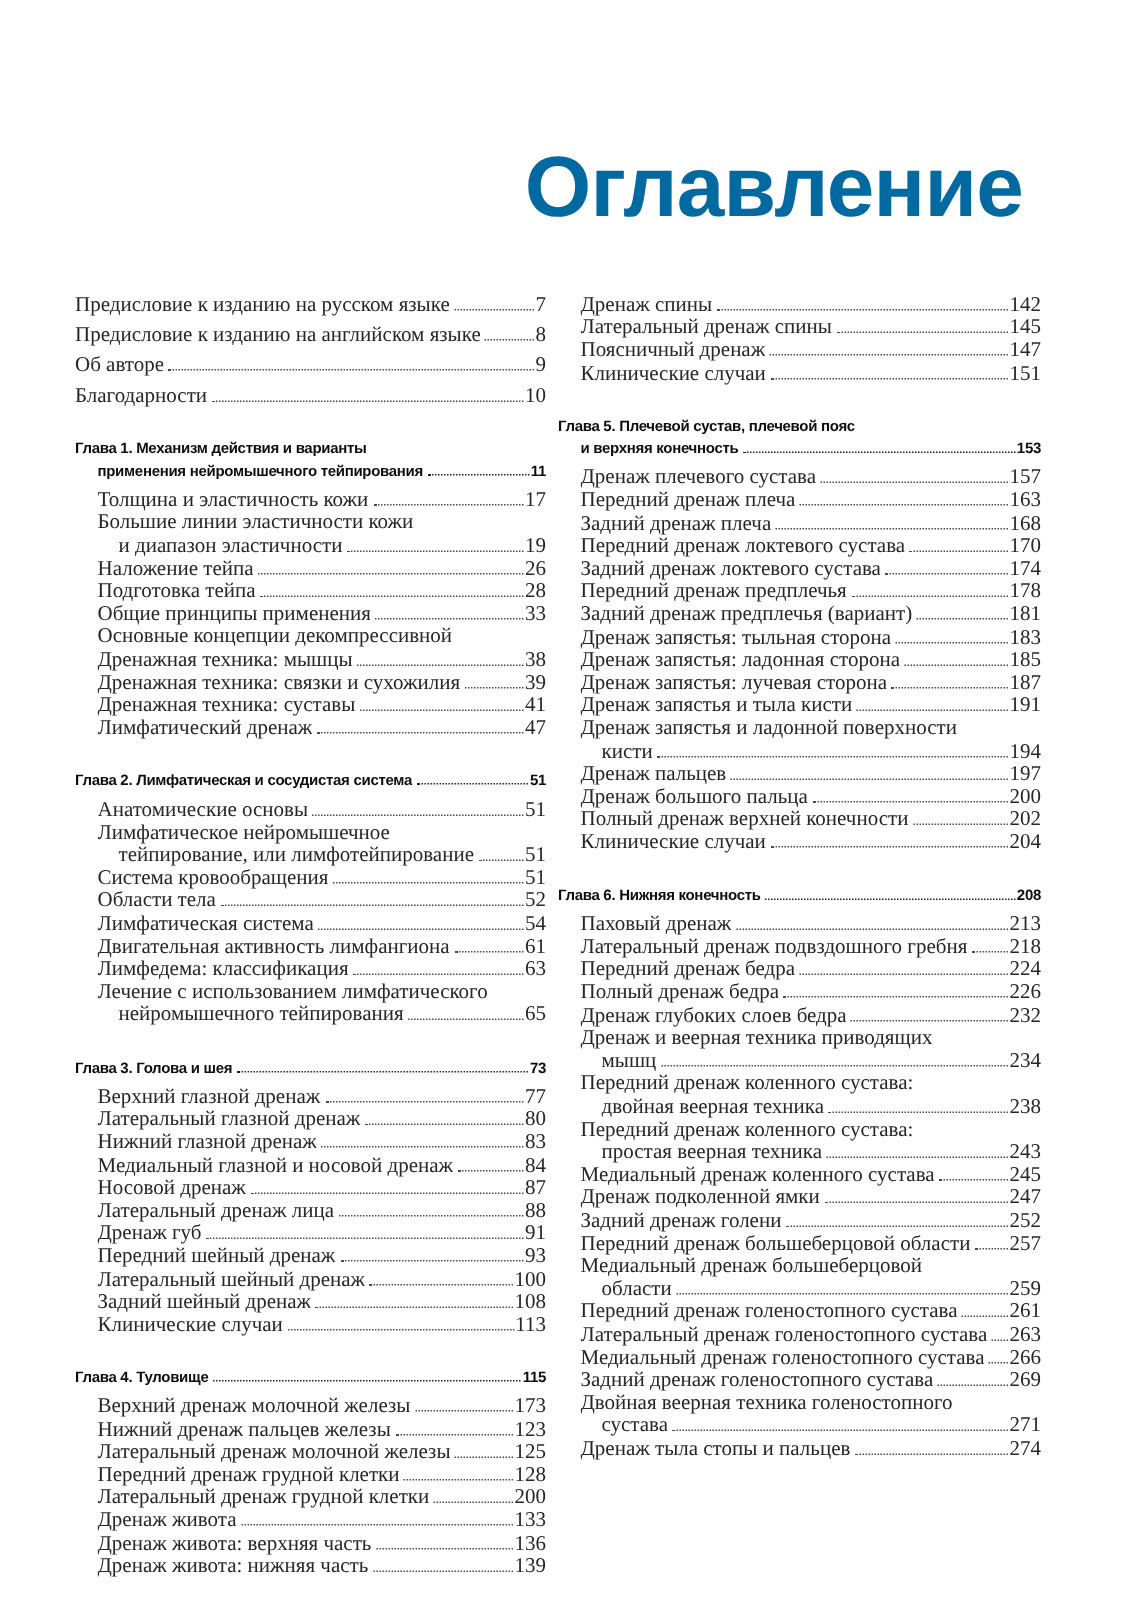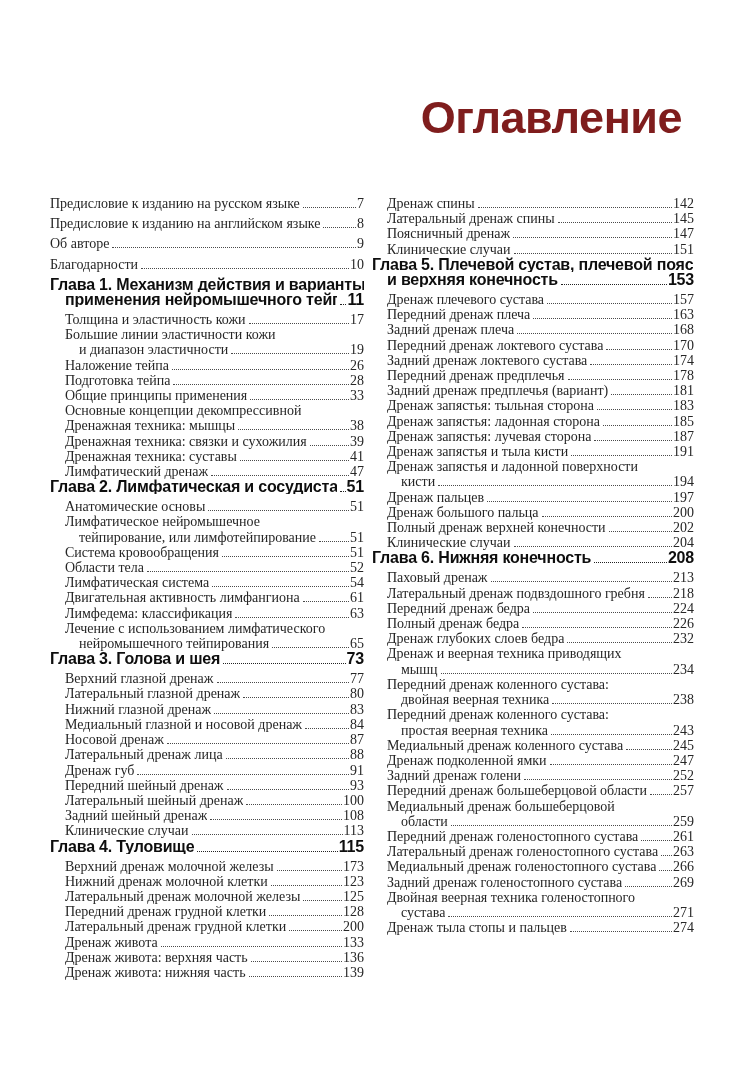--- a/index.html
+++ b/index.html
@@ -15,23 +15,23 @@
     font-family: "Liberation Serif", serif;
     color: #262626;
   }
   .page-title {
     position: absolute;
     top: 92px;
     right: 74px;
     margin: 0;
     font-family: "Liberation Sans", sans-serif;
     font-weight: 700;
-    font-size: 45px;
+    font-size: 57px;
     letter-spacing: -0.5px;
-    color: #7f1d1d;
+    color: #0369a1;
   }
   .columns {
     position: absolute;
     top: 196px;
     left: 50px;
     display: flex;
     gap: 8px;
   }
   .col { display: block; }
   .col-left  { width: 314px; }
@@ -62,24 +62,24 @@
   
   .entry.front { margin-bottom: 5px; }
 
   
   .entry.section .line { padding-left: 15px; }
   .entry.section .line.cont { padding-left: 29px; }
 
   
   .entry.chapter {
     font-family: "Liberation Sans", sans-serif;
-    font-size: 16px;
+    font-size: 10px;
     letter-spacing: -0.2px;
     color: #0e0e0e;
-    margin-top: 0;
+    margin-top: 20px;
     margin-bottom: 4px;
     font-weight: 700;
   }
   .entry.chapter .line.cont { padding-left: 15px; }
   .entry.chapter .dots { border-bottom-color: #222; }
   .entry.chapter .prefix { font-weight: 700; }
 </style>
 </head>
 <body>
 
@@ -358,21 +358,21 @@
         </div>
         <div class="entry section">
           <div class="line">
             <span class="label">Верхний дренаж молочной железы</span>
             <span class="dots"></span>
             <span class="pagenum">173</span>
           </div>
         </div>
         <div class="entry section">
           <div class="line">
-            <span class="label">Нижний дренаж молочной клетки</span>
+            <span class="label">Нижний дренаж пальцев железы</span>
             <span class="dots"></span>
             <span class="pagenum">123</span>
           </div>
         </div>
         <div class="entry section">
           <div class="line">
             <span class="label">Латеральный дренаж молочной железы</span>
             <span class="dots"></span>
             <span class="pagenum">125</span>
           </div>

